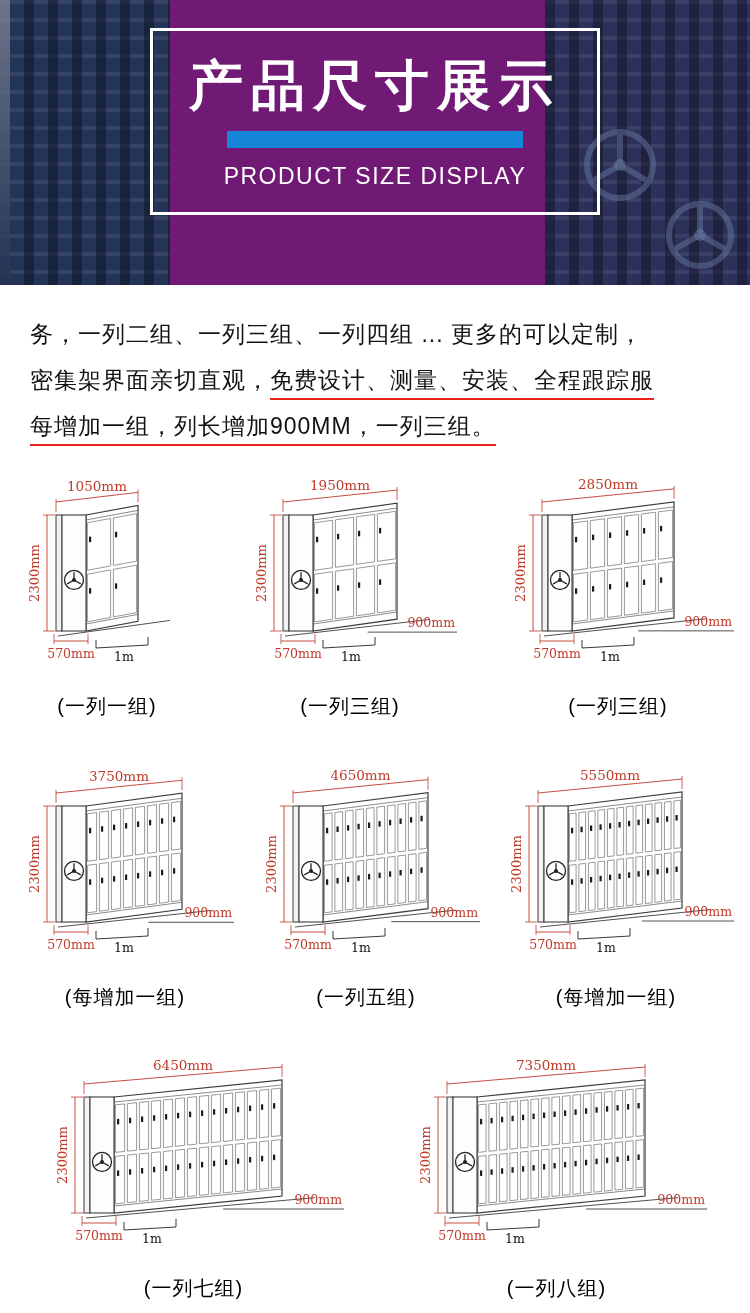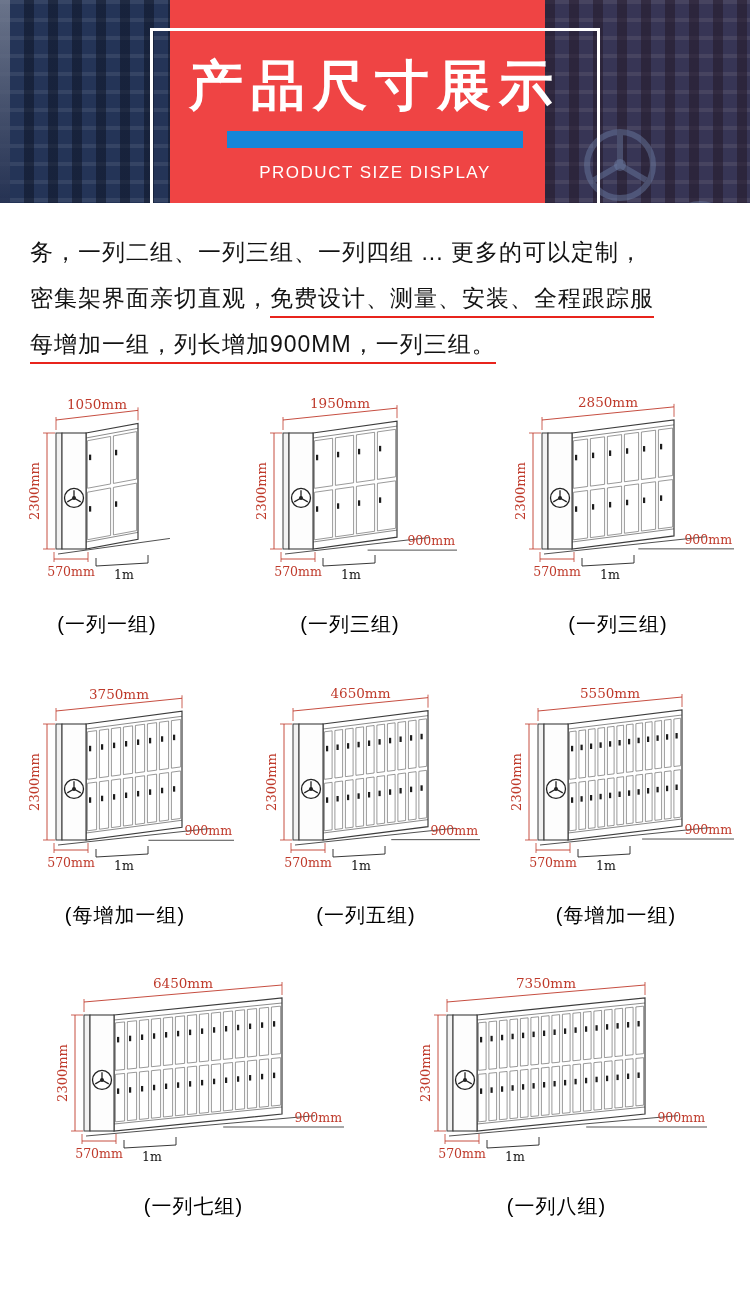--- a/index.html
+++ b/index.html
@@ -1,33 +1,33 @@
 <!DOCTYPE html>
 <html><head>
 <meta charset="utf-8">
 <style>
   html,body{margin:0;padding:0;background:#fff;}
   body{width:750px;font-family:"Liberation Sans",sans-serif;position:relative;}
 
   
-  .banner{position:relative;width:750px;height:203px;background:#ef4444;overflow:hidden;}
+  .banner{position:relative;width:750px;height:285px;background:#701a75;overflow:hidden;}
   .bldg{position:absolute;top:0;height:100%;background-color:#243457;
     background-image:
       repeating-linear-gradient(90deg,rgba(13,20,38,.55) 0 10px,transparent 10px 24px),
       repeating-linear-gradient(180deg,rgba(255,255,255,.08) 0 4px,transparent 4px 18px);}
   .bldg-left{left:0;width:170px;}
   .bldg-right{right:0;width:205px;opacity:.9;}
   .edge{position:absolute;top:0;left:0;width:10px;height:100%;
     background:linear-gradient(180deg,#97a0b5,#2c3a5e);opacity:.65;}
   .banner-wheels{position:absolute;top:0;left:0;width:750px;height:285px;}
   .banner-box{position:relative;width:444px;margin:28px auto 0;border:3px solid #ffffff;
     text-align:center;padding:24px 0 22px;color:#fff;}
   .banner-title{margin:0;font-size:54px;font-weight:700;letter-spacing:8px;line-height:1.12;color:#fff;}
   .banner-bar{width:296px;height:17px;margin:16px auto 15px;background:#1586d8;}
-  .banner-sub{font-size:17px;letter-spacing:1.5px;color:#fff;font-weight:400;}
+  .banner-sub{font-size:23px;letter-spacing:1.5px;color:#fff;font-weight:400;}
 
   
   .intro{padding:26px 30px 4px;font-size:23px;line-height:46px;color:#121212;letter-spacing:1px;}
   .intro p{margin:0;}
   .intro .u{border-bottom:2px solid #e8241c;padding-bottom:5px;}
 
   
   .drow{display:flex;justify-content:space-between;align-items:flex-end;padding:0 12px;}
   .drow-0{margin-top:10px;}
   .drow-1{margin-top:34px;}

